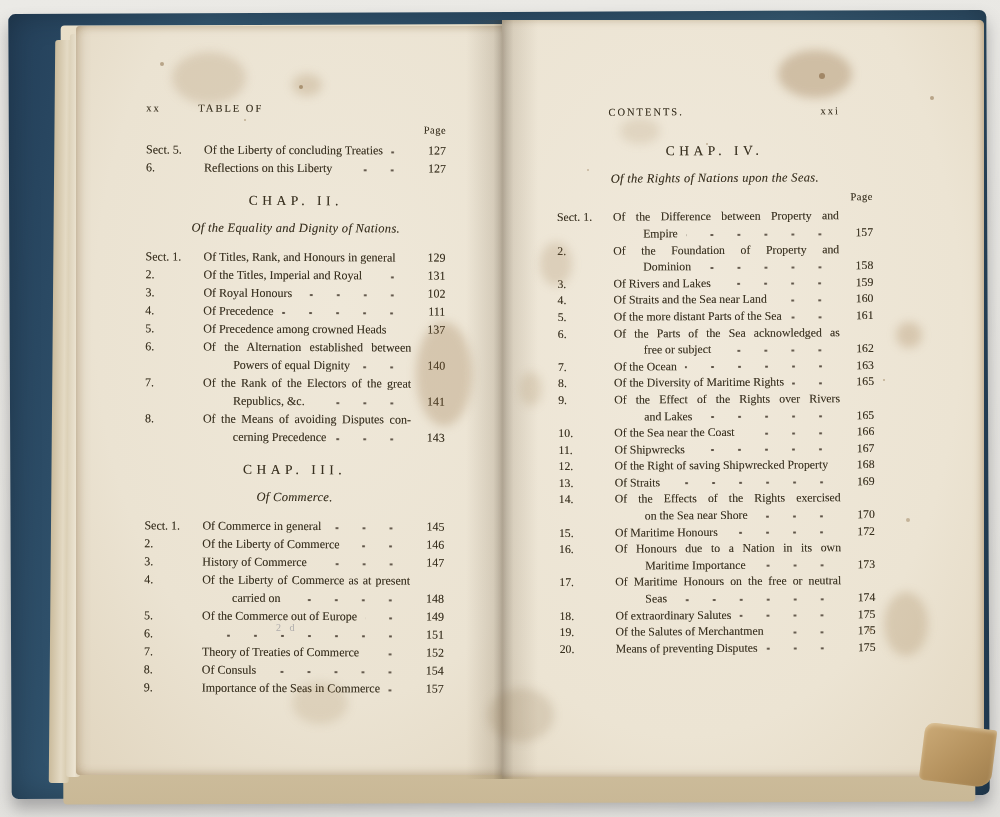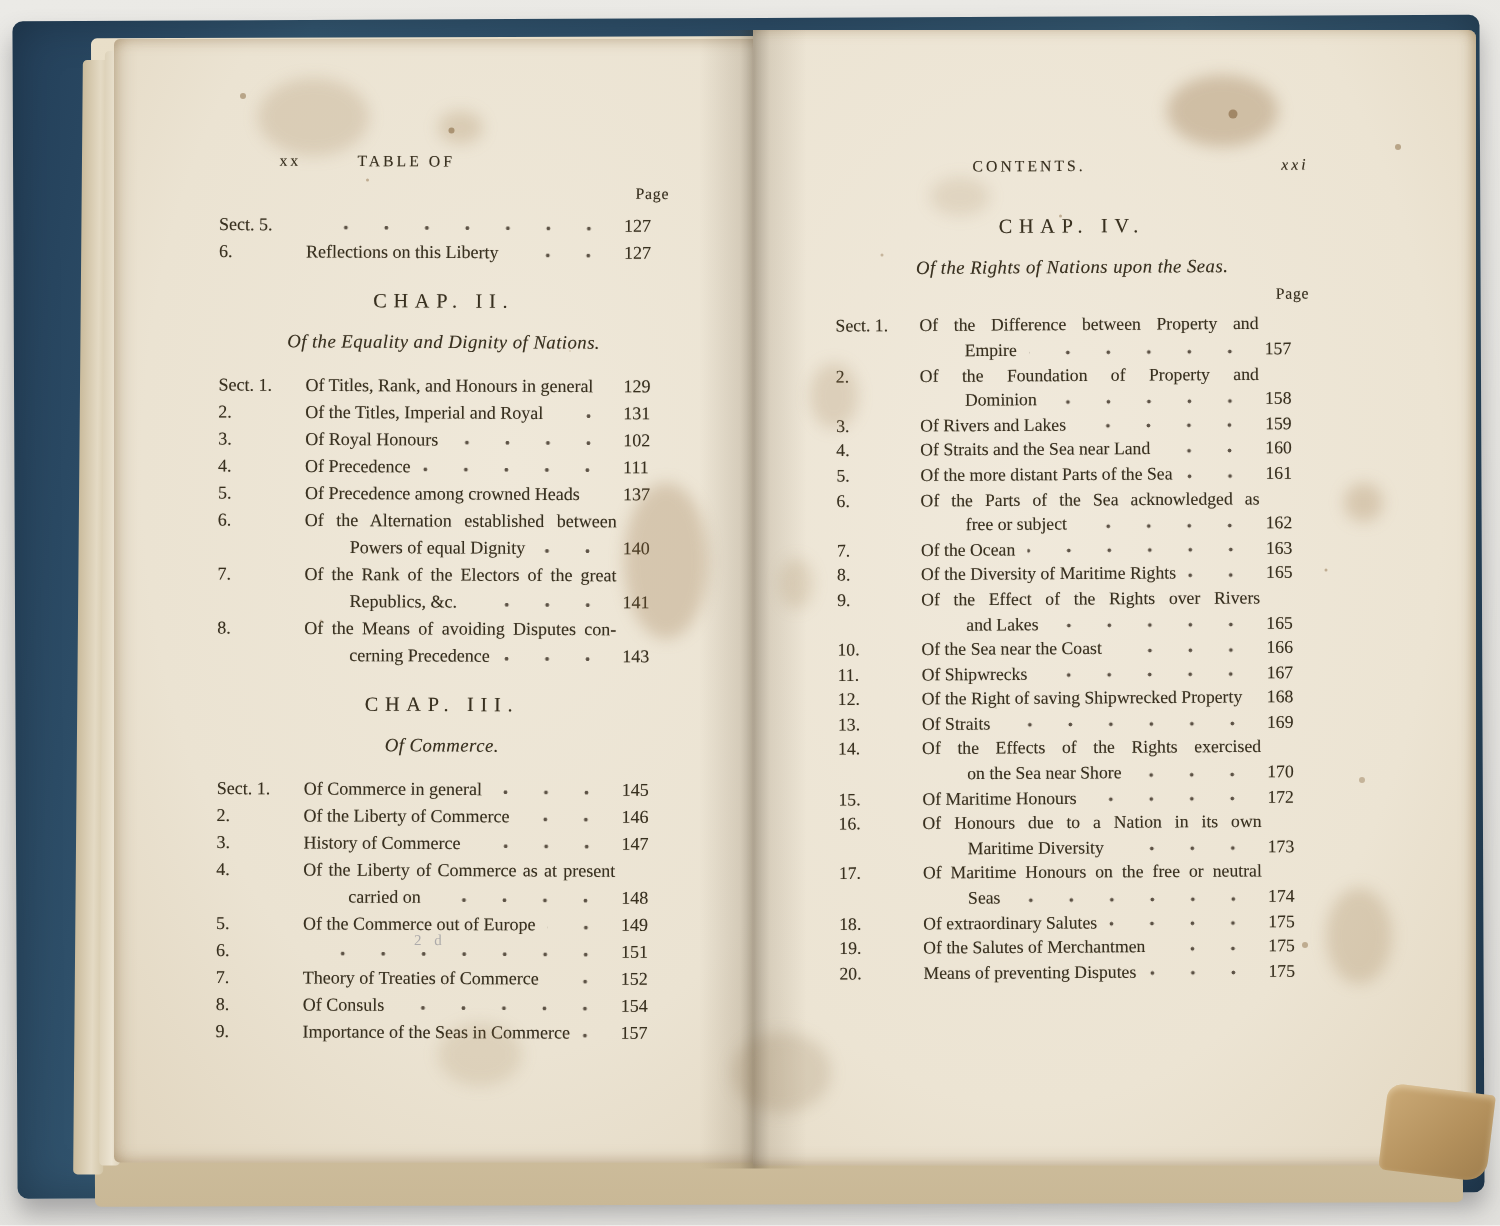--- a/index.html
+++ b/index.html
@@ -46,43 +46,43 @@
   }
   .gutter{
     position:absolute;left:466px;top:20px;bottom:38px;width:72px;pointer-events:none;
     background:linear-gradient(to right,rgba(0,0,0,0) 0%,rgba(95,76,50,.16) 38%,rgba(66,52,32,.34) 51%,rgba(95,76,50,.14) 66%,rgba(0,0,0,0) 100%);
   }
   
   .content{position:absolute;}
   .content-left{left:69px;top:74px;width:300px;font-size:12px;line-height:18px;transform:rotate(0.25deg);}
   .content-right{left:56px;top:84px;width:316px;font-size:11.8px;line-height:16.6px;transform:rotate(-0.35deg);}
   .phead{display:flex;align-items:baseline;font-size:10.5px;letter-spacing:2px;}
-  .phead .side{flex:0 0 52px;margin-left:40px;}
-  .phead .side.r{text-align:right;font-style:italic;}
+  .phead .side{flex:0 0 52px;}
+  .phead .side.r{}
   .phead .mid{flex:1 1 auto;text-align:left;}
   .pagelabel{text-align:right;font-size:10.5px;margin:3px 0 2px;letter-spacing:.5px;}
   .chapter{text-align:center;}
   .chap-title{font-size:13.5px;letter-spacing:4.5px;margin-top:15px;}
   .chap-sub{font-style:italic;font-size:12.5px;margin:9px 0 11px;letter-spacing:.3px;}
   .content-right .chap-title{margin-top:22px;}
   .content-right .chap-sub{margin:11px 0 2px;}
   .entry{display:flex;align-items:flex-start;}
   .elabel{flex:0 0 50px;padding-right:8px;white-space:nowrap;}
   .content-right .elabel{flex-basis:48px;}
   .ebody{flex:1 1 auto;min-width:0;}
   .jline{text-align:justify;text-align-last:justify;padding-right:34px;}
   .lastline{display:flex;align-items:baseline;min-width:0;}
   .cindent{flex:0 0 30px;}
   .etext{white-space:nowrap;}
   .leader{
     flex:1 1 auto;min-width:2px;height:1em;align-self:flex-end;margin:0 5px 0 8px;
     background-image:radial-gradient(circle, rgba(56,45,33,.8) 1.05px, rgba(56,45,33,0) 1.5px);
     background-size:27px 6px;background-repeat:repeat-x;background-position:right 5px bottom 4px;
   }
-  .epage{flex:0 0 30px;text-align:left;white-space:nowrap;}
+  .epage{flex:0 0 30px;text-align:right;white-space:nowrap;}
   .sig{position:absolute;left:200px;top:596px;font-size:10px;color:rgba(95,100,120,.45);letter-spacing:3px;}
   .ink{text-shadow:0 0 .5px rgba(56,46,32,.4);}
   
   .stain{position:absolute;border-radius:50%;pointer-events:none;filter:blur(5px);}
   .s1{left:416px;top:322px;width:56px;height:104px;background:rgba(146,108,62,.26);}
   .s2{left:172px;top:52px;width:74px;height:52px;background:rgba(152,116,70,.20);}
   .s3{left:292px;top:74px;width:30px;height:22px;background:rgba(150,112,64,.22);}
   .s4{left:778px;top:50px;width:74px;height:48px;background:rgba(138,98,52,.30);}
   .s5{left:540px;top:242px;width:32px;height:44px;background:rgba(150,114,68,.20);}
   .s6{left:884px;top:592px;width:44px;height:64px;background:rgba(146,108,60,.22);}
@@ -123,20 +123,21 @@
         <span class="side">xx</span>
         <span class="mid">TABLE OF</span>
         <span class="side r"></span>
       </div>
       <div id="leftBlocks">
           <div class="pagelabel">Page</div>
           <div class="entry">
             <span class="elabel">Sect. 5.</span>
             <div class="ebody">
               <div class="eline lastline">
+                <span class="etext">Of the Liberty of concluding Treaties</span>
                 <span class="leader"></span>
                 <span class="epage">127</span>
               </div>
             </div>
           </div>
           <div class="entry">
             <span class="elabel">6.</span>
             <div class="ebody">
               <div class="eline lastline">
                 <span class="etext">Reflections on this Liberty</span>
@@ -507,21 +508,21 @@
                 <span class="epage">172</span>
               </div>
             </div>
           </div>
           <div class="entry">
             <span class="elabel">16.</span>
             <div class="ebody">
               <div class="eline jline">Of Honours due to a Nation in its own</div>
               <div class="eline lastline">
                 <span class="cindent"></span>
-                <span class="etext">Maritime Diversity</span>
+                <span class="etext">Maritime Importance</span>
                 <span class="leader"></span>
                 <span class="epage">173</span>
               </div>
             </div>
           </div>
           <div class="entry">
             <span class="elabel">17.</span>
             <div class="ebody">
               <div class="eline jline">Of Maritime Honours on the free or neutral</div>
               <div class="eline lastline">

